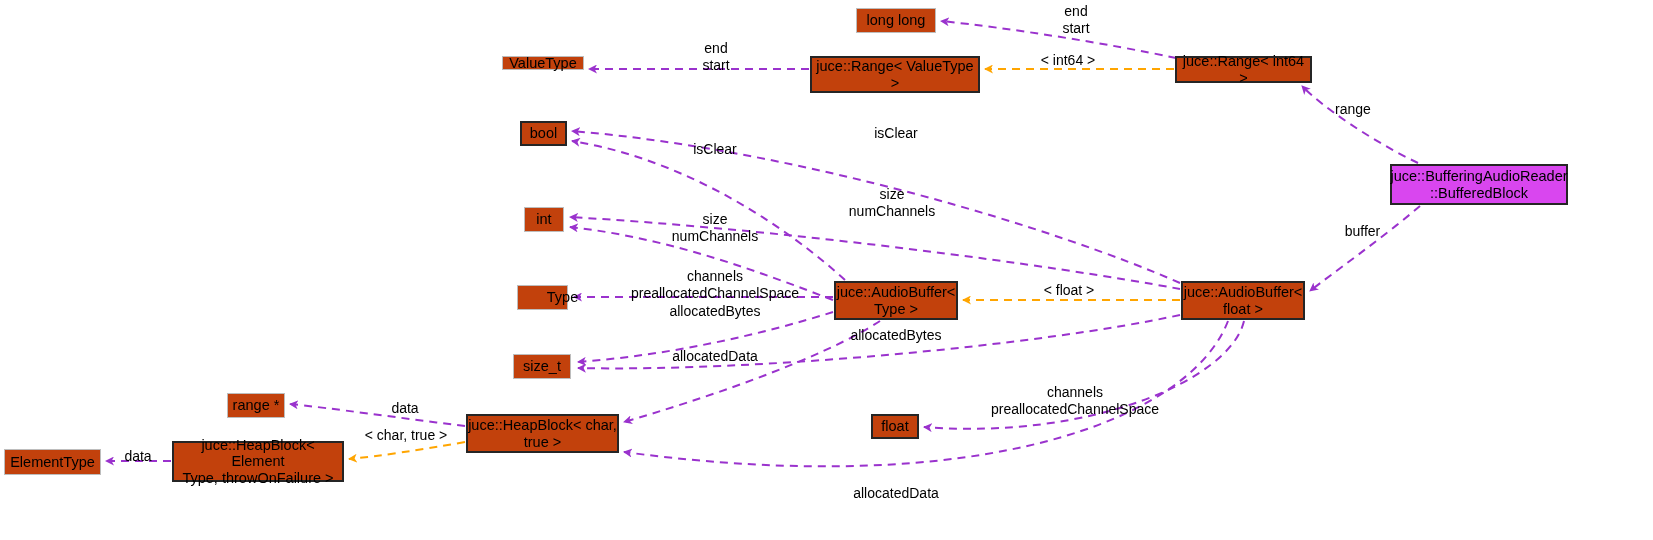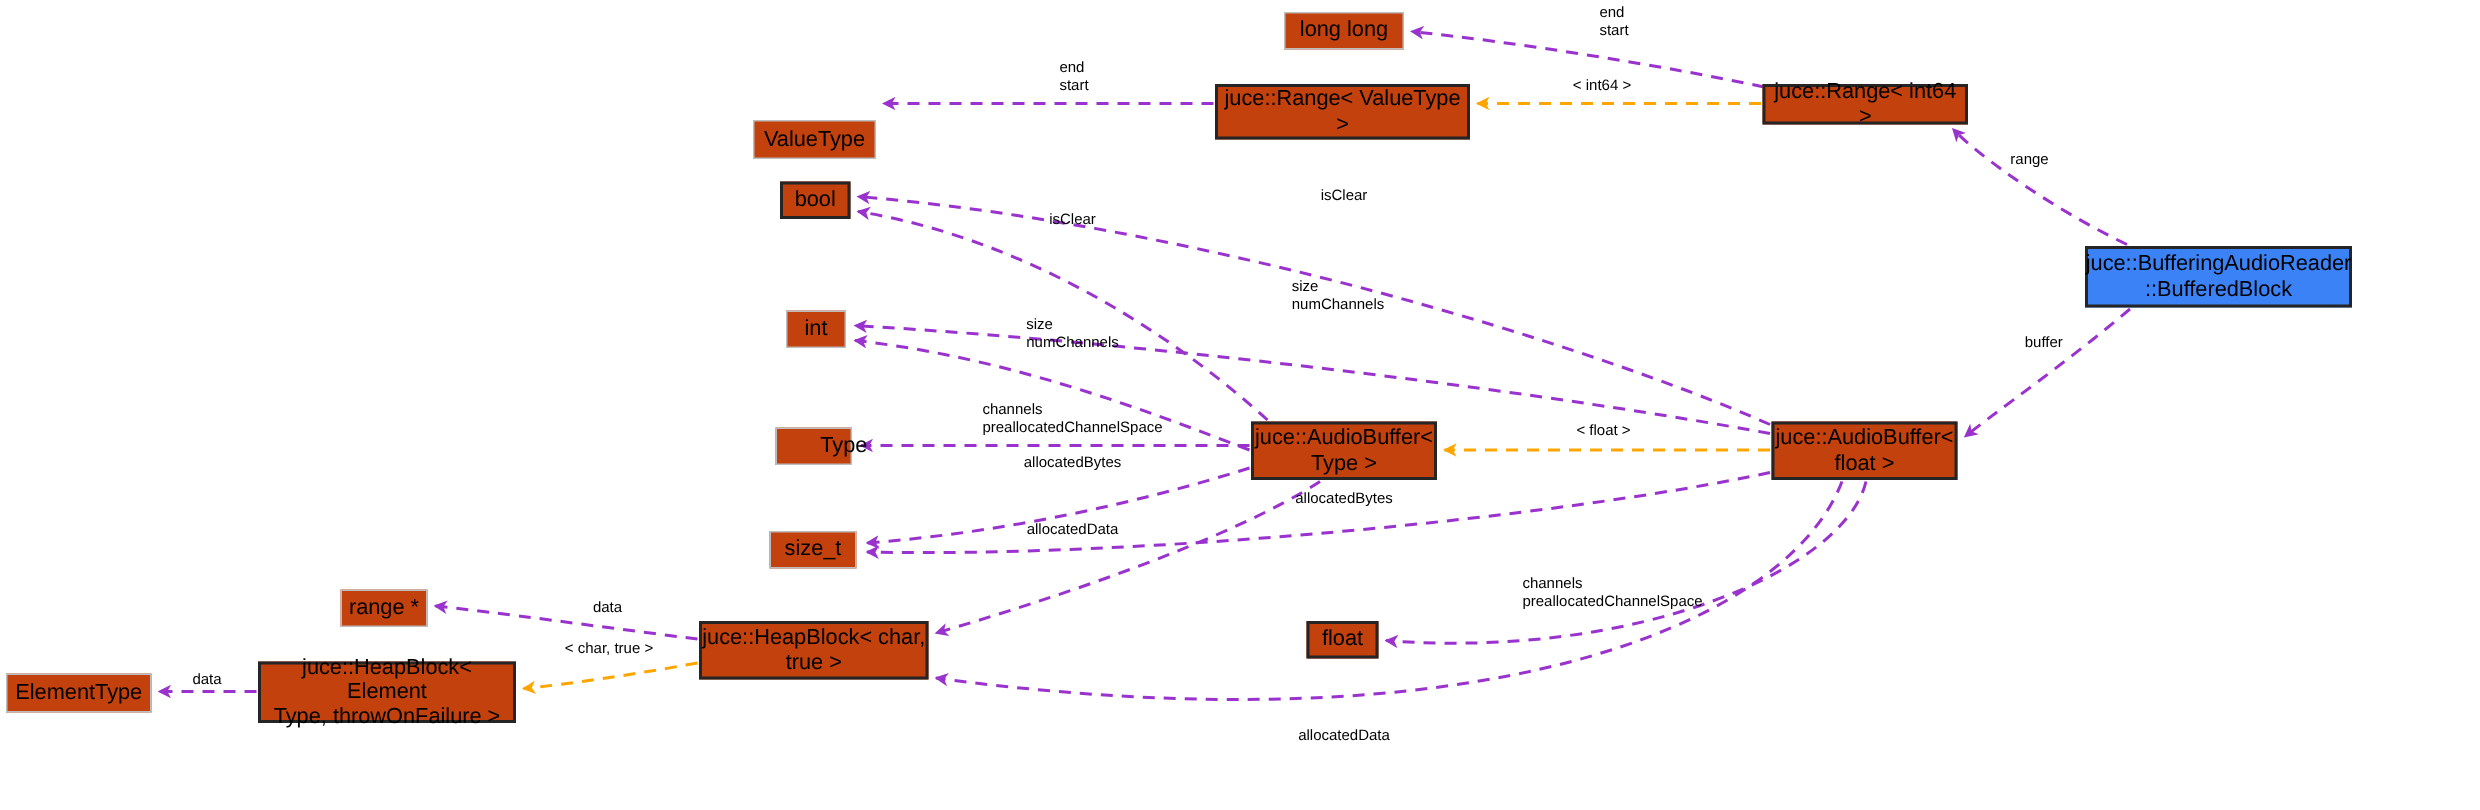--- a/index.html
+++ b/index.html
@@ -31,28 +31,28 @@
     text-align: center;
     font-size: 14.5px;
     color: #000000;
     line-height: 1.15;
     white-space: pre-line;
   }
   .node.light { border: 1px solid #bdbdbd; }
   .node.dark  { border: 2px solid #252525; }
   .node.focus {
     border: 2px solid #252525;
-    background: #3b82f6;
+    background: #d946ef;
   }
   .edge-label {
     position: absolute;
-    font-size: 10px;
+    font-size: 14px;
     color: #000000;
     white-space: pre-line;
-    text-align: left;
+    text-align: center;
     line-height: 1.18;
     transform: translateX(-50%);
   }
 </style>
 </head>
 <body>
 
 <div id="canvas">
 
   <svg id="edges" viewBox="0 0 1653 540" xmlns="http://www.w3.org/2000/svg">
@@ -82,21 +82,21 @@
         <path d="M 1228 321 C 1190 420 980 500 624 452" fill="none" stroke="#9a32cd" stroke-width="2" stroke-dasharray="8,6" marker-end="url(#arrow-usage)" id="e-abf-heapblock_char"></path>
         <path d="M 1244 321 C 1230 380 1090 440 924 427" fill="none" stroke="#9a32cd" stroke-width="2" stroke-dasharray="8,6" marker-end="url(#arrow-usage)" id="e-abf-float"></path>
         <path d="M 465 426 C 400 418 330 408 290 404" fill="none" stroke="#9a32cd" stroke-width="2" stroke-dasharray="8,6" marker-end="url(#arrow-usage)" id="e-heapblock_char-char_ptr"></path>
         <path d="M 465 442 C 420 450 380 456 349 459" fill="none" stroke="#ffa500" stroke-width="2" stroke-dasharray="8,6" marker-end="url(#arrow-template)" id="e-heapblock_char-heapblock_elem"></path>
         <path d="M 171 461 L 106 461" fill="none" stroke="#9a32cd" stroke-width="2" stroke-dasharray="8,6" marker-end="url(#arrow-usage)" id="e-heapblock_elem-element_type"></path>
       </g>
   </svg>
 
   <div id="node-layer">
       <div class="node light" style="left: 856px; top: 8px; width: 80px; height: 25px;">long long</div>
-      <div class="node light" style="left: 502px; top: 56px; width: 82px; height: 26px; margin-top: 24px;">ValueType</div>
+      <div class="node light" style="left: 502px; top: 56px; width: 82px; height: 14px;">ValueType</div>
       <div class="node dark" style="left: 810px; top: 56px; width: 170px; height: 37px;">juce::Range&lt; ValueType &gt;</div>
       <div class="node dark" style="left: 1175px; top: 56px; width: 137px; height: 27px;">juce::Range&lt; int64 &gt;</div>
       <div class="node focus" style="left: 1390px; top: 164px; width: 178px; height: 41px;">juce::BufferingAudioReader
 ::BufferedBlock</div>
       <div class="node dark" style="left: 520px; top: 121px; width: 47px; height: 25px;">bool</div>
       <div class="node light" style="left: 524px; top: 207px; width: 40px; height: 25px;">int</div>
       <div class="node light" style="left: 517px; top: 285px; width: 51px; height: 25px; padding-left: 40px;">Type</div>
       <div class="node light" style="left: 513px; top: 354px; width: 58px; height: 25px;">size_t</div>
       <div class="node dark" style="left: 834px; top: 281px; width: 124px; height: 39px;">juce::AudioBuffer&lt;
 Type &gt;</div>

